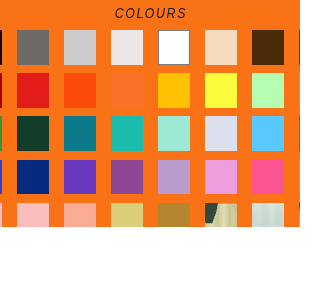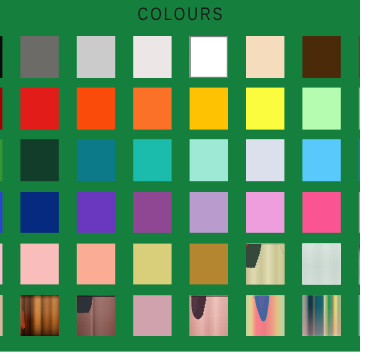--- a/index.html
+++ b/index.html
@@ -1,20 +1,20 @@
 <!DOCTYPE html>
 <html><head>
 <meta charset="utf-8">
 <title>COLOURS</title>
 <style>
   html,body{margin:0;padding:0;background:#ffffff;}
   body{width:300px;height:300px;overflow:hidden;
        font-family:"Liberation Sans",sans-serif;
        -webkit-font-smoothing:antialiased;}
-  #page{position:relative;width:300px;height:293px;background:#15803d;overflow:hidden;}
+  #page{position:relative;width:300px;height:227px;background:#f97316;overflow:hidden;font-style:italic;}
   #title{position:absolute;left:0;top:4.4px;width:300px;text-align:center;
          font-size:15px;letter-spacing:2px;text-indent:2px;
          color:#1a1a1a;font-family:"Liberation Sans",sans-serif;font-weight:400;
          transform:scaleX(0.82);transform-origin:150px 12px;white-space:nowrap;}
   #grid{position:absolute;left:0;top:0;width:300px;height:300px;}
   .sw{position:absolute;overflow:hidden;}
   .sw > svg{position:absolute;left:0;top:0;width:100%;height:100%;display:block;
             filter:blur(0.55px);}
 
   

